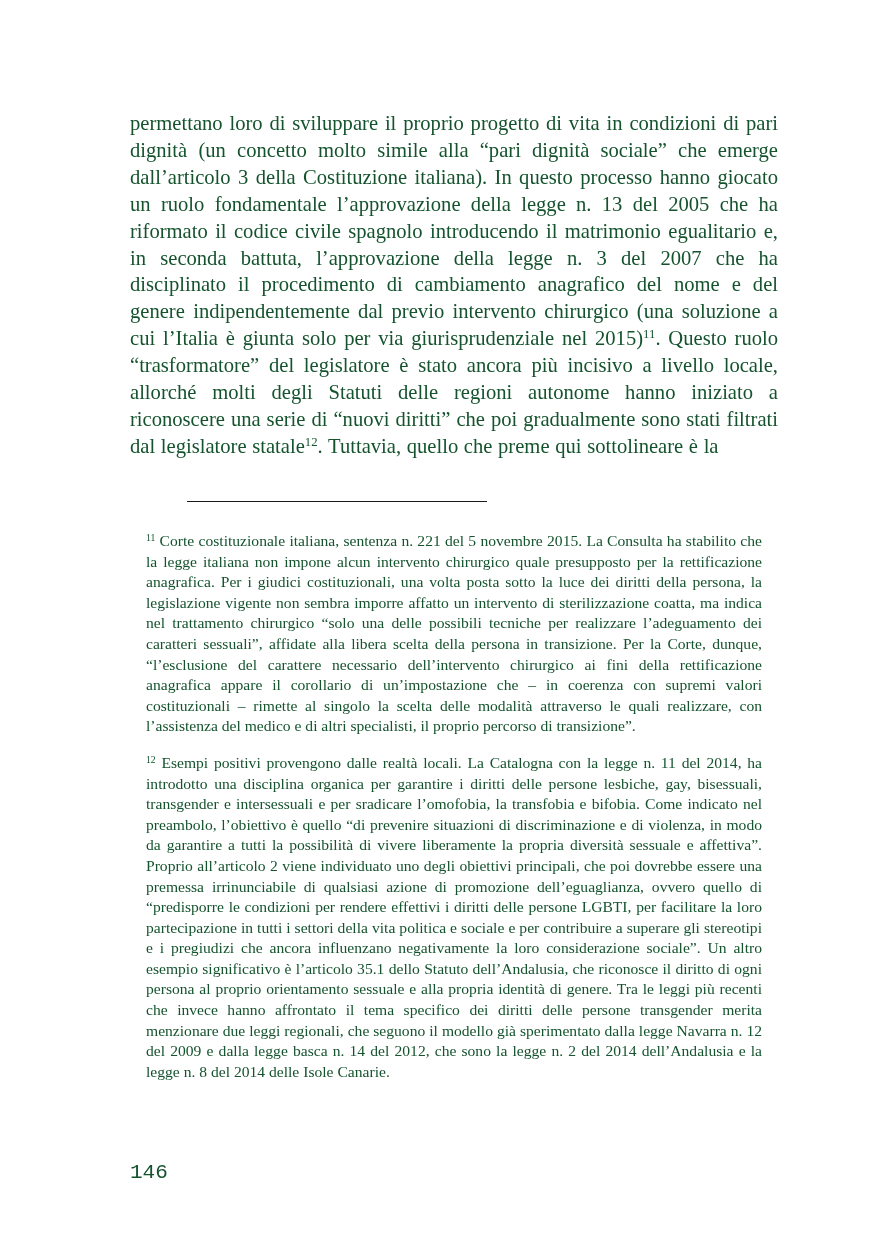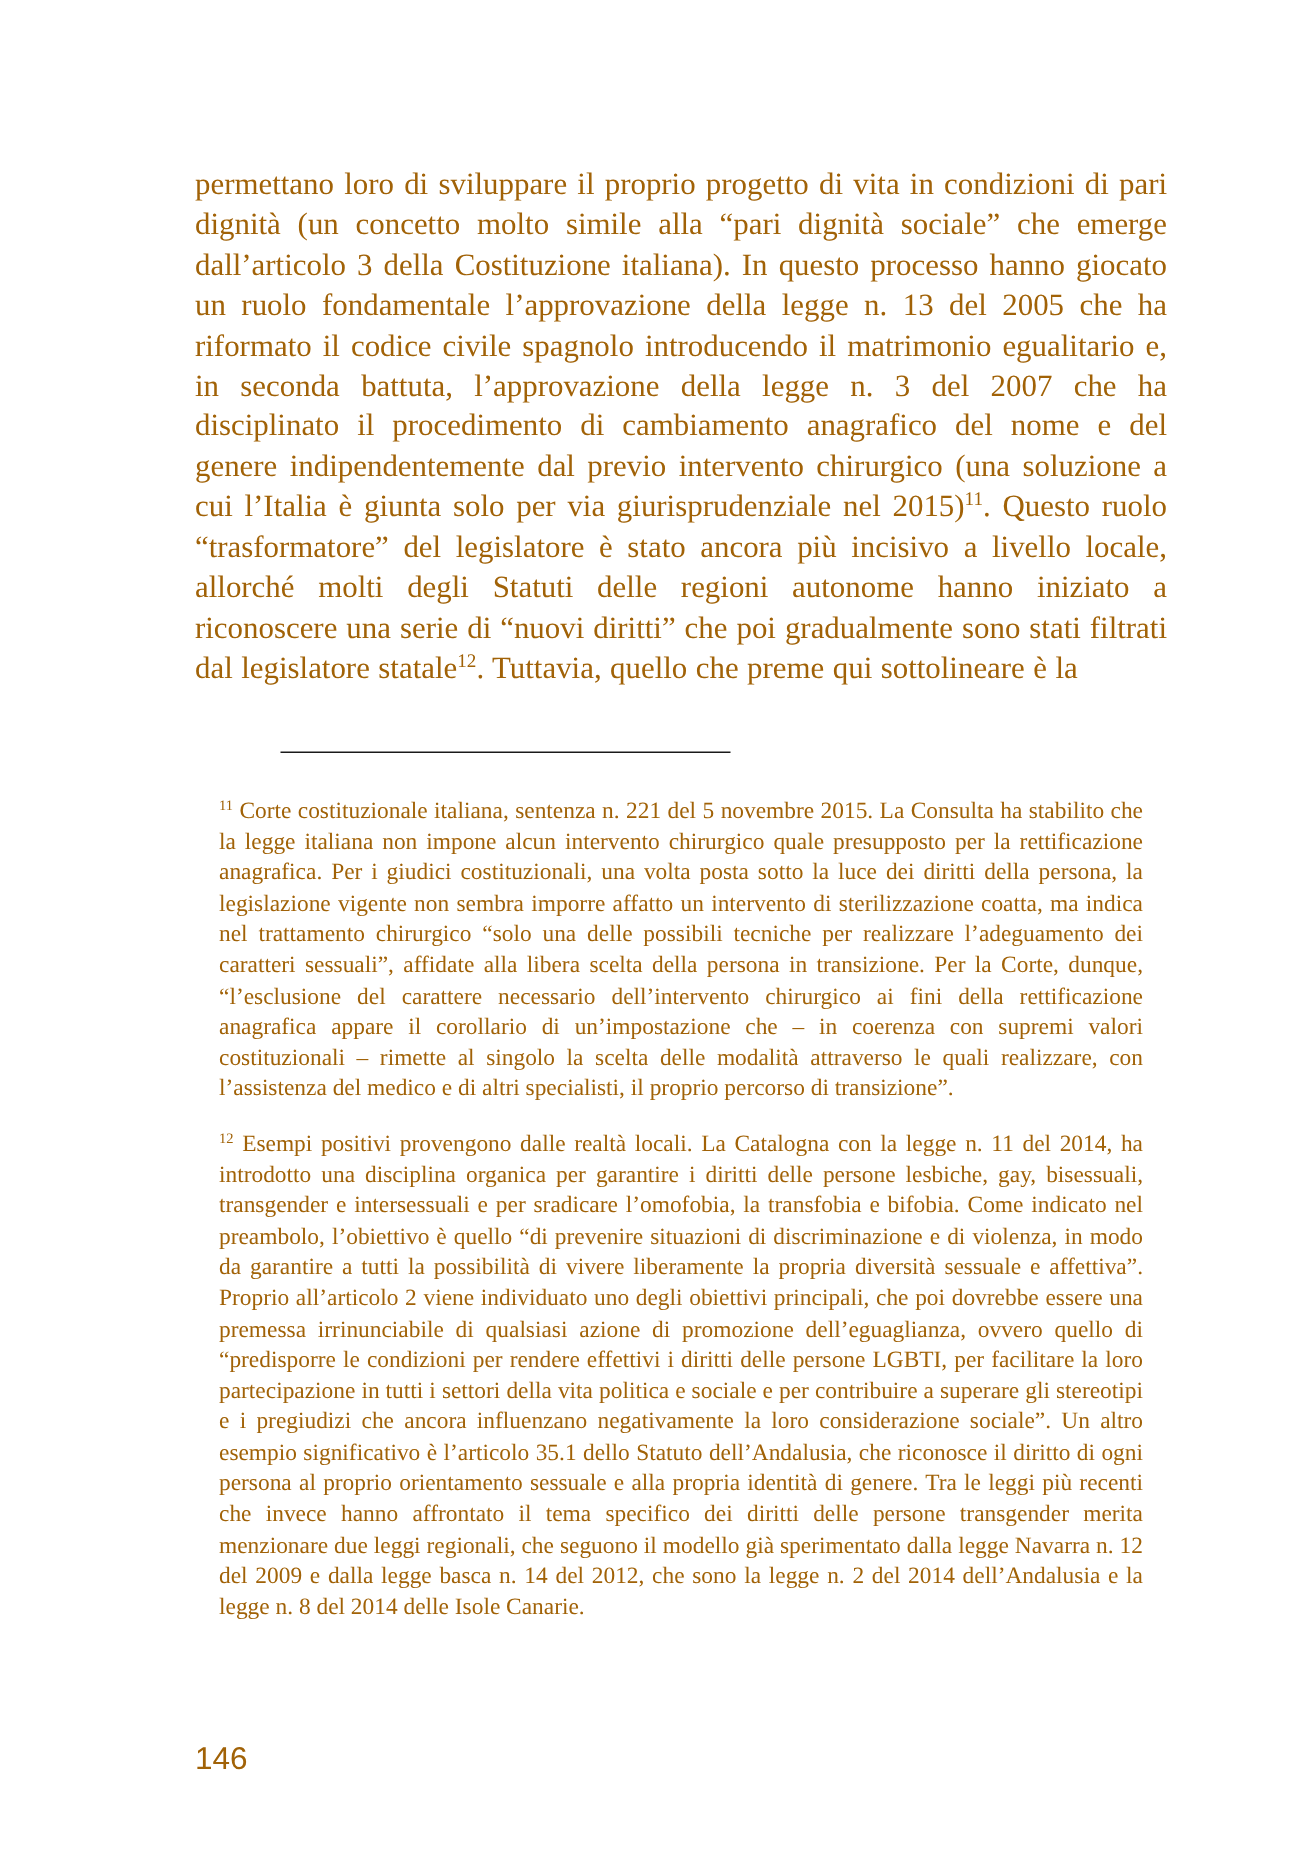--- a/index.html
+++ b/index.html
@@ -1,38 +1,38 @@
 <!DOCTYPE html>
 <html><head>
 <meta charset="utf-8">
 <style>
   html, body { margin: 0; padding: 0; background: #ffffff; }
   body { width: 875px; height: 1240px; position: relative; overflow: hidden; }
-  .page { position: absolute; left: 130px; top: 110px; width: 648px; color: #a16207; }
+  .page { position: absolute; left: 130px; top: 110px; width: 648px; color: #14532d; }
   .body-text {
     font-family: "Liberation Serif", "DejaVu Serif", serif;
     font-size: 20.6px;
     line-height: 26.9px;
     text-align: justify;
     margin: 0;
     word-spacing: 0.5px;
   }
   .rule { position: absolute; left: 57px; top: 391px; width: 300px; height: 0; border-top: 1.4px solid #1a1a1a; }
   .notes { position: absolute; left: 0; top: 405px; width: 648px; }
   .note {
     font-family: "Liberation Serif", "DejaVu Serif", serif;
     font-size: 15.6px;
     line-height: 20.6px;
     text-align: justify;
     margin: 16px;
   }
   sup { font-size: 0.62em; line-height: 0; vertical-align: 0.55em; }
   .page-number {
     position: absolute; left: 0; top: 1051px;
-    font-family: Liberation Sans, sans-serif;
+    font-family: Liberation Mono, monospace;
     font-size: 21px;
   }
 </style>
 </head>
 <body>
 
 <div class="page">
   <p class="body-text"><span>permettano loro di sviluppare il proprio progetto di vita in condizioni di pari dignità (un concetto molto simile alla “pari dignità sociale” che emerge dall’articolo 3 della Costituzione italiana). In questo processo hanno giocato un ruolo fondamentale l’approvazione della legge n. 13 del 2005 che ha riformato il codice civile spagnolo introducendo il matrimonio egualitario e, in seconda battuta, l’approvazione della legge n. 3 del 2007 che ha disciplinato il procedimento di cambiamento anagrafico del nome e del genere indipendentemente dal previo intervento chirurgico (una soluzione a cui l’Italia è giunta solo per via giurisprudenziale nel 2015)</span><sup>11</sup><span>. Questo ruolo “trasformatore” del legislatore è stato ancora più incisivo a livello locale, allorché molti degli Statuti delle regioni autonome hanno iniziato a riconoscere una serie di “nuovi diritti” che poi gradualmente sono stati filtrati dal legislatore statale</span><sup>12</sup><span>. Tuttavia, quello che preme qui sottolineare è la</span></p>
 
   <div class="rule"></div>

